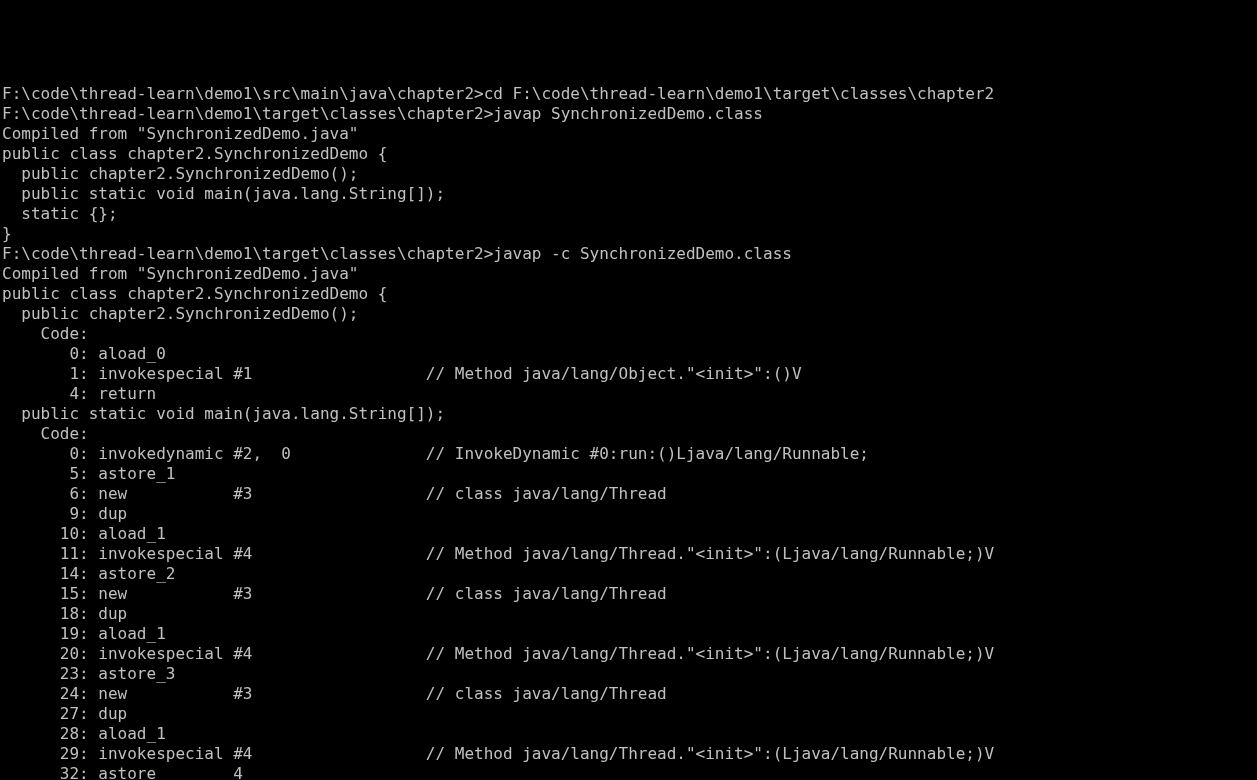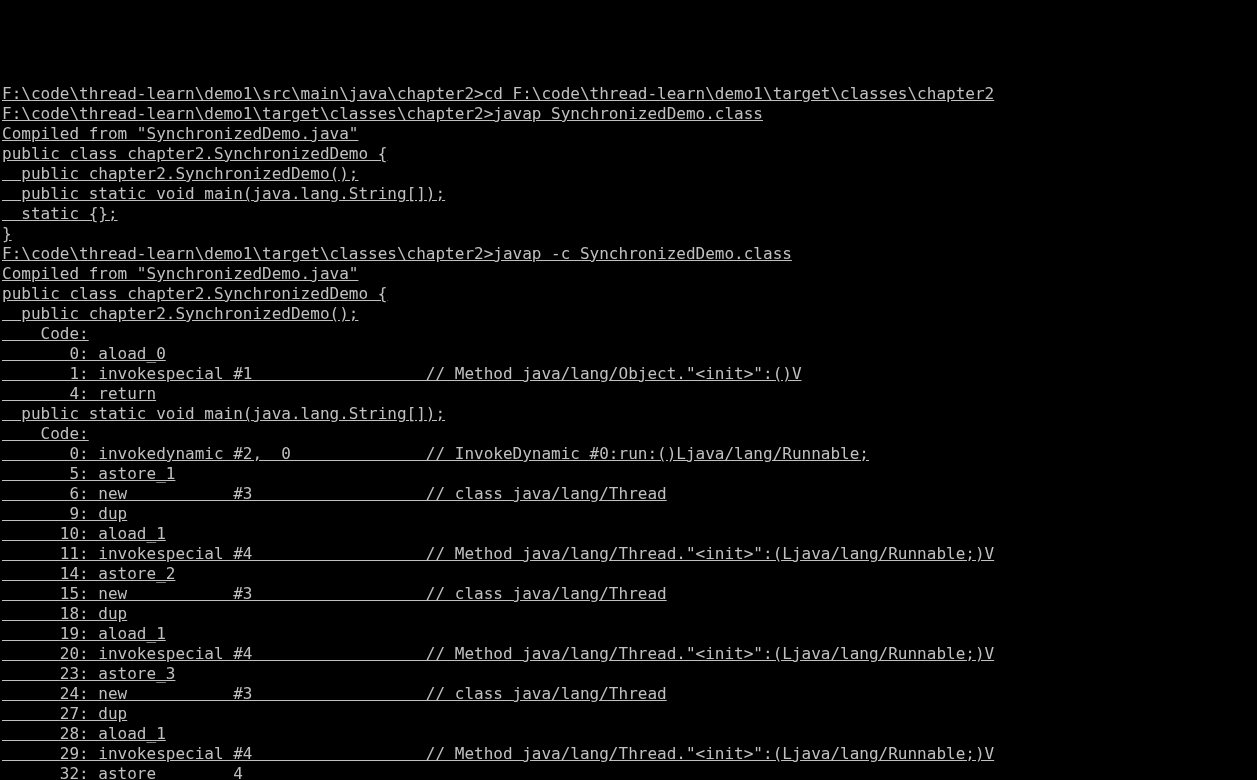--- a/index.html
+++ b/index.html
@@ -8,21 +8,21 @@
     color: #c0c0c0;
     font-family: "NSimSun", "SimSun", "Consolas", monospace;
     font-size: 16px;
     line-height: 20px;
     white-space: pre;
     padding: 4px 2px;
     width: 1257px;
     height: 780px;
     overflow: hidden;
   }
-  .line { display: block; text-decoration: underline; }
+  .line { display: block; }
 </style>
 </head>
 <body>
 
 
 
 <div id="terminal-output"><span class="line"></span><span class="line">F:\code\thread-learn\demo1\src\main\java\chapter2&gt;cd F:\code\thread-learn\demo1\target\classes\chapter2</span><span class="line"></span><span class="line">F:\code\thread-learn\demo1\target\classes\chapter2&gt;javap SynchronizedDemo.class</span><span class="line">Compiled from "SynchronizedDemo.java"</span><span class="line">public class chapter2.SynchronizedDemo {</span><span class="line">  public chapter2.SynchronizedDemo();</span><span class="line">  public static void main(java.lang.String[]);</span><span class="line">  static {};</span><span class="line">}</span><span class="line"></span><span class="line">F:\code\thread-learn\demo1\target\classes\chapter2&gt;javap -c SynchronizedDemo.class</span><span class="line">Compiled from "SynchronizedDemo.java"</span><span class="line">public class chapter2.SynchronizedDemo {</span><span class="line">  public chapter2.SynchronizedDemo();</span><span class="line">    Code:</span><span class="line">       0: aload_0</span><span class="line">       1: invokespecial #1                  // Method java/lang/Object."&lt;init&gt;":()V</span><span class="line">       4: return</span><span class="line"></span><span class="line">  public static void main(java.lang.String[]);</span><span class="line">    Code:</span><span class="line">       0: invokedynamic #2,  0              // InvokeDynamic #0:run:()Ljava/lang/Runnable;</span><span class="line">       5: astore_1</span><span class="line">       6: new           #3                  // class java/lang/Thread</span><span class="line">       9: dup</span><span class="line">      10: aload_1</span><span class="line">      11: invokespecial #4                  // Method java/lang/Thread."&lt;init&gt;":(Ljava/lang/Runnable;)V</span><span class="line">      14: astore_2</span><span class="line">      15: new           #3                  // class java/lang/Thread</span><span class="line">      18: dup</span><span class="line">      19: aload_1</span><span class="line">      20: invokespecial #4                  // Method java/lang/Thread."&lt;init&gt;":(Ljava/lang/Runnable;)V</span><span class="line">      23: astore_3</span><span class="line">      24: new           #3                  // class java/lang/Thread</span><span class="line">      27: dup</span><span class="line">      28: aload_1</span><span class="line">      29: invokespecial #4                  // Method java/lang/Thread."&lt;init&gt;":(Ljava/lang/Runnable;)V</span><span class="line">      32: astore        4</span></div>
 
 
 

